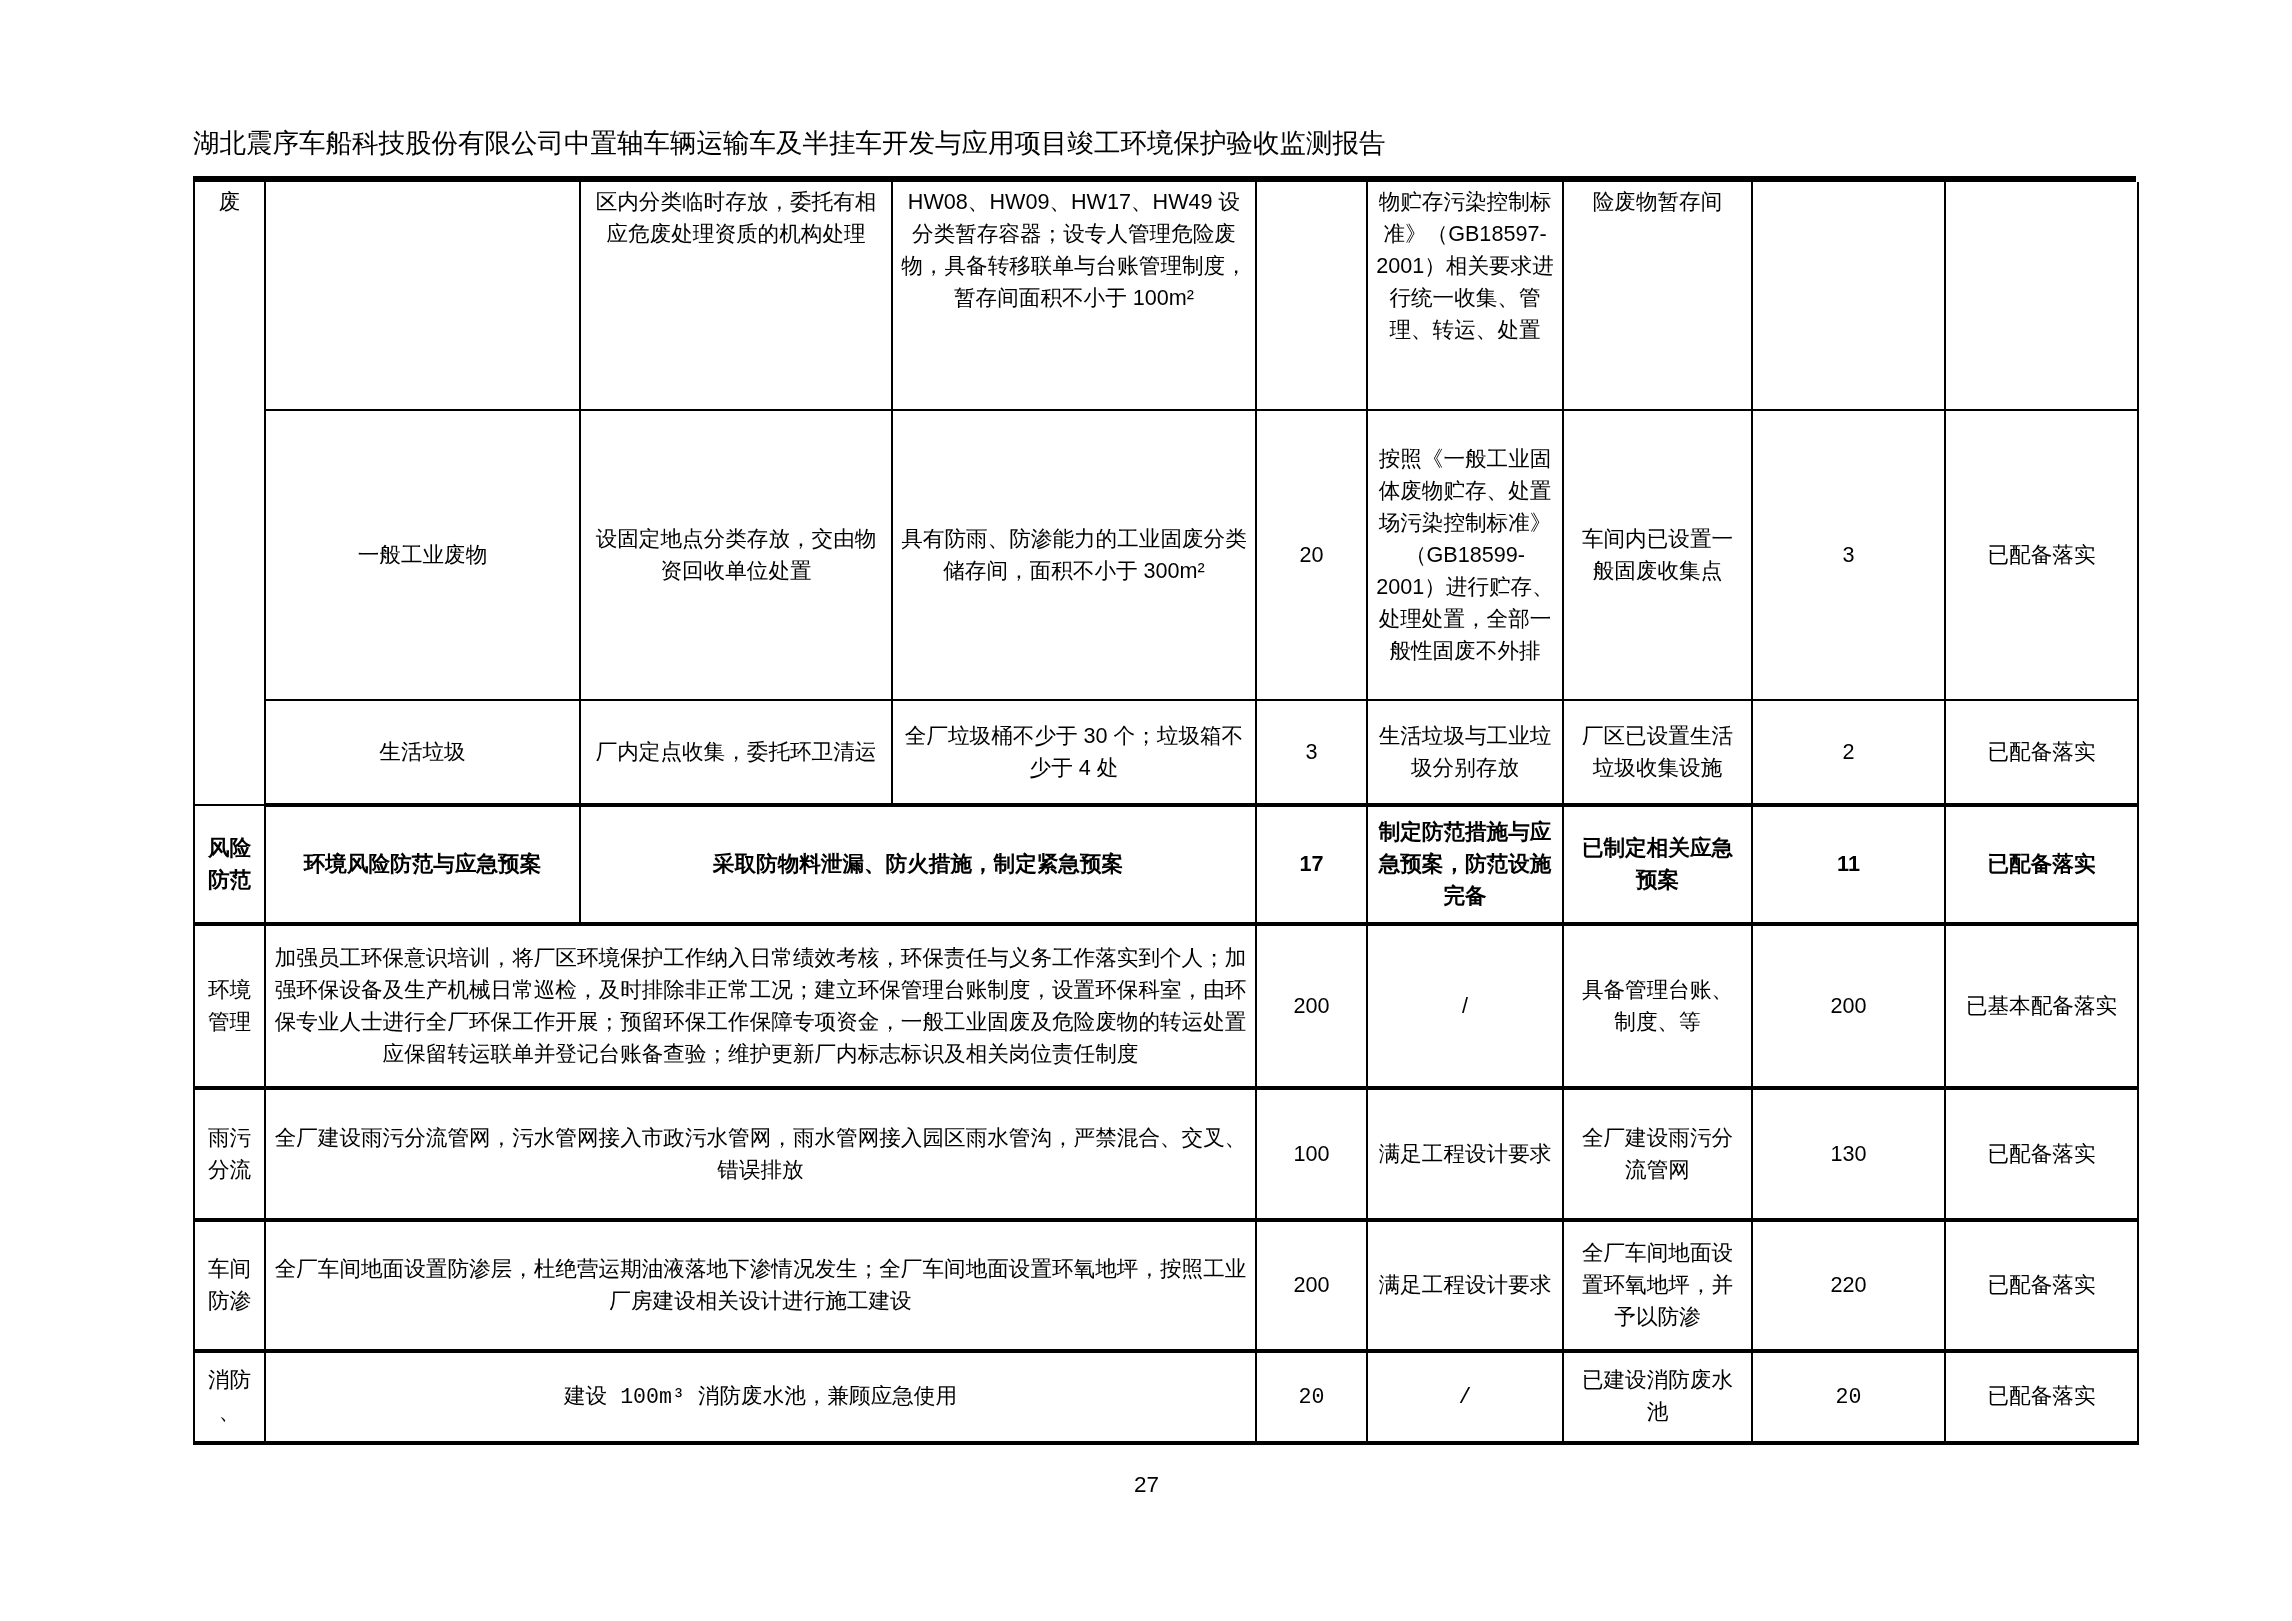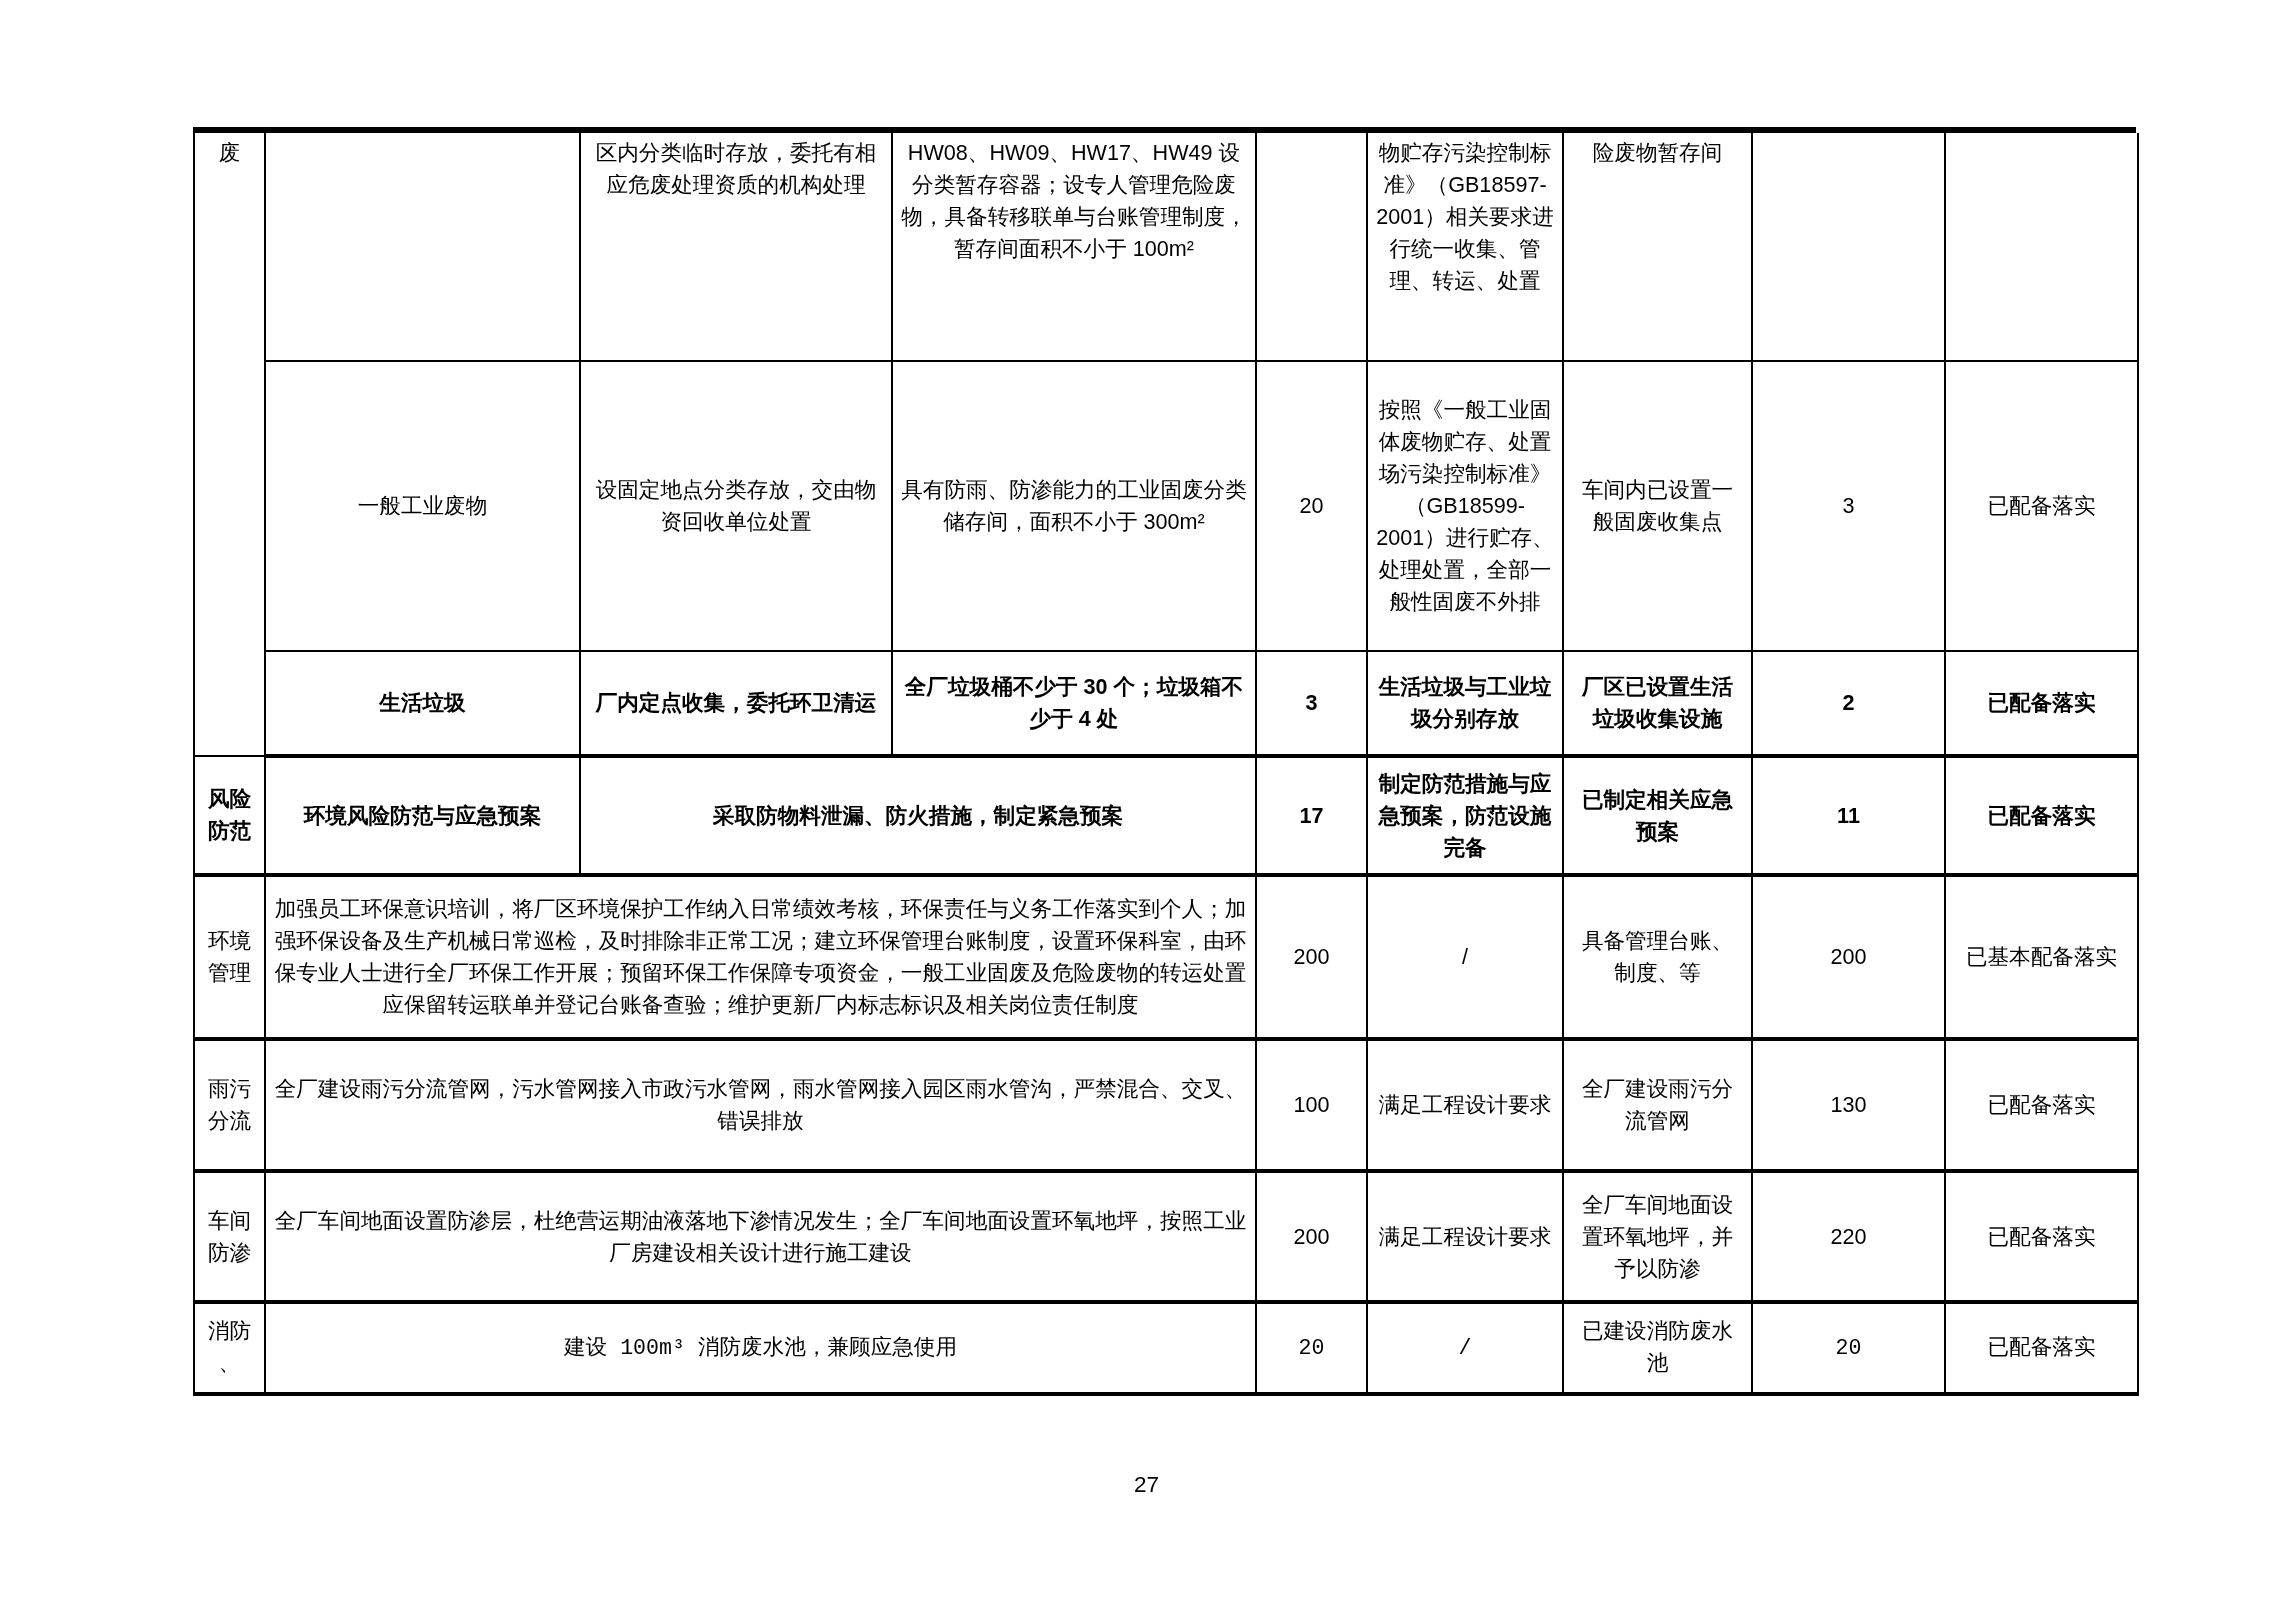--- a/index.html
+++ b/index.html
@@ -50,39 +50,40 @@
     padding: 3.9px 2px;
     line-height: 29px;
     word-break: break-all;
     line-break: anywhere;
   }
   td.vtop { vertical-align: top; padding-top: 7.8px; }
   tr.toprow > td { vertical-align: top; }
   td.jc { text-align: justify; text-align-last: center; }
   tr.h1 { height: 228px; }
   tr.h2 { height: 290px; }
-  tr.h3 { height: 105px; font-weight: bold; }
+  tr.h3 { height: 105px; }
   tr.h4 { height: 119px; font-weight: bold; }
   tr.h5 { height: 164px; }
   tr.h6 { height: 132px; }
   tr.h7 { height: 131px; }
   tr.h8 { height: 92px; font-family: Liberation Mono, monospace; }
   .page-number {
     position: absolute;
     top: 1472px;
     left: 0;
     width: 100%;
     text-align: center;
     font-size: 22.5px;
   }
 </style>
 </head>
 <body>
 
 <div class="content">
+  <div class="doc-title">湖北震序车船科技股份有限公司中置轴车辆运输车及半挂车开发与应用项目竣工环境保护验收监测报告</div>
   <div class="header-rule"></div>
 
   <table class="acceptance">
     <colgroup>
       <col style="width:71px">
       <col style="width:315px">
       <col style="width:312px">
       <col style="width:364px">
       <col style="width:111px">
       <col style="width:196px">

